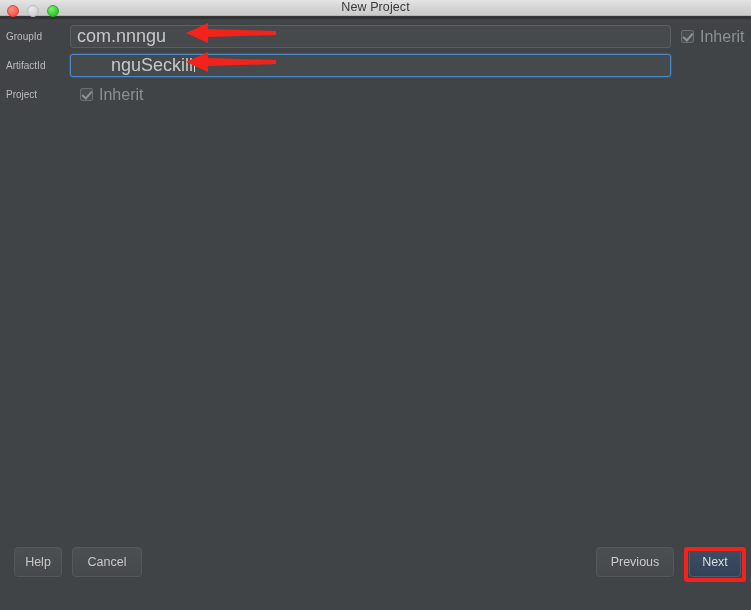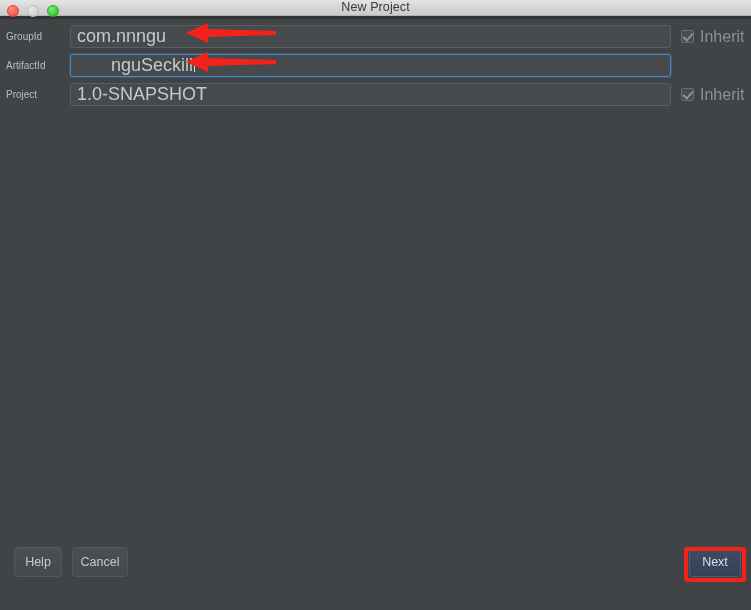--- a/index.html
+++ b/index.html
@@ -192,21 +192,21 @@
     user-select: none;
     cursor: default;
     padding: 14px 10px;
   }
   .btn.default-btn {
     background: linear-gradient(to bottom, #3e4d63 0%, #334256 100%);
     border: 1px solid #4a5c75;
     color: #d8dde4;
   }
   #btn-help     { left: 14px;  bottom: 7px; width: 48px; }
-  #btn-cancel   { left: 72px;  bottom: 7px; width: 56px; }
+  #btn-cancel   { left: 72px;  bottom: 7px; width: 70px; }
   #btn-previous { right: 77px; bottom: 7px; width: 78px; }
   #btn-next     { right: 10px; bottom: 7px; width: 52px; }
 
   #next-highlight {
     position: absolute;
     right: 5px;
     bottom: 2px;
     width: 62px;
     height: 35px;
     border: 4px solid #f3231b;
@@ -246,38 +246,36 @@
     <div class="form-row" id="row-artifactid">
       <div class="form-label">ArtifactId</div>
       <div class="text-field focused">
         <span class="field-value">nguSeckill</span>
           <span class="caret"></span>
       </div>
     </div>
 
     <div class="form-row" id="row-version">
       <div class="form-label">Project</div>
-      <div class="text-field">
-        <span class="field-value">1.0-SNAPSHOT</span>
-      </div>
       <div class="inherit-group">
         <span class="checkbox"></span>
         <span class="inherit-label">Inherit</span>
       </div>
     </div>
 
     <svg class="arrow-annotation" style="left:186px; top:4px;" width="90" height="20" viewBox="0 0 90 20">
       <polygon points="0,10 22,0 22,6 90,8 90,12 22,14 22,20" fill="#f3231b"></polygon>
     </svg>
 
     <svg class="arrow-annotation" style="left:186px; top:33px;" width="90" height="20" viewBox="0 0 90 20">
       <polygon points="0,10 22,0 22,6 90,8 90,12 22,14 22,20" fill="#f3231b"></polygon>
     </svg>
 
     <div id="footer">
       <div class="btn" id="btn-help">Help</div>
       <div class="btn" id="btn-cancel">Cancel</div>
+      <div class="btn" id="btn-previous">Previous</div>
       <div class="btn default-btn" id="btn-next">Next</div>
       <div id="next-highlight"></div>
     </div>
 
   </div>
 </div>
 
 </body></html>

